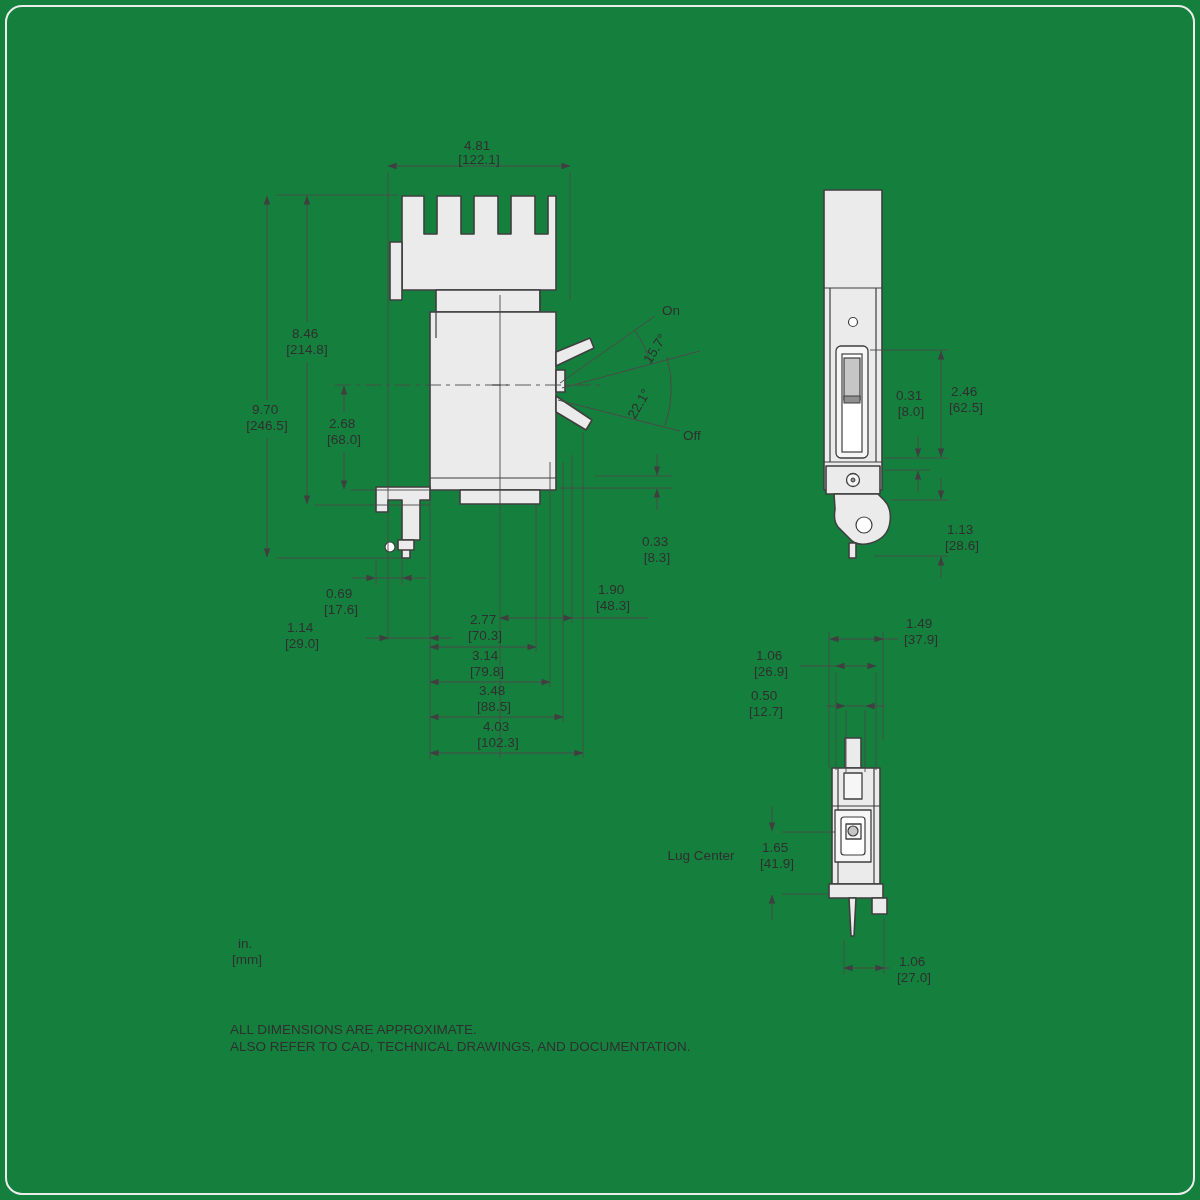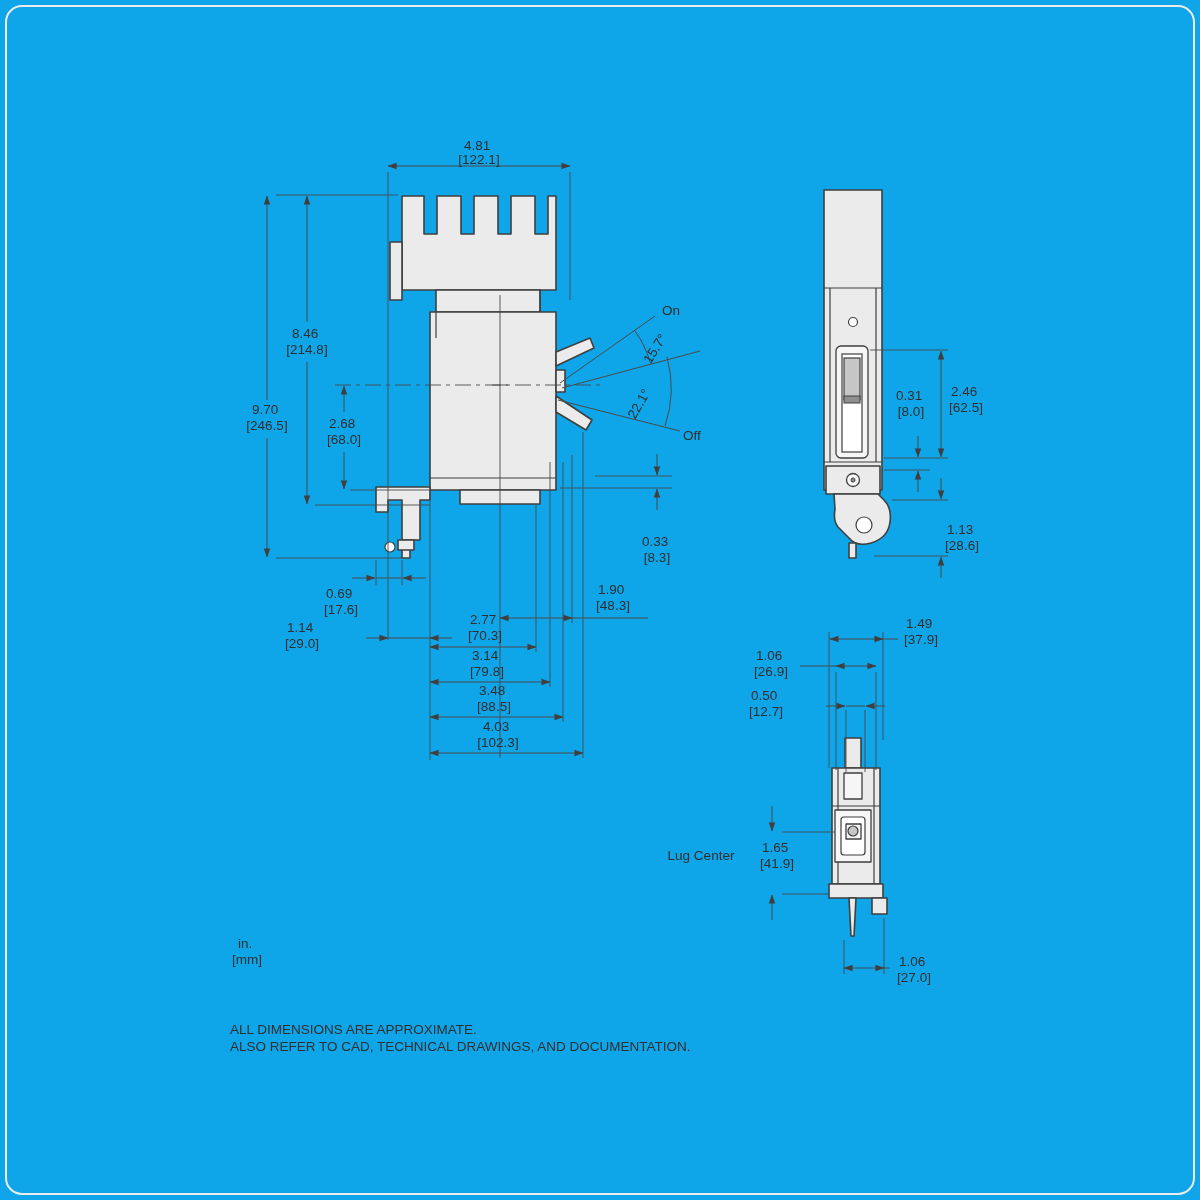--- a/index.html
+++ b/index.html
@@ -1,16 +1,16 @@
 <!DOCTYPE html>
 <html><head>
 <meta charset="utf-8">
 <style>
   html,body{margin:0;padding:0;background:#fff;}
-  .page{width:1200px;height:1200px;position:relative;background:#0ea5e9;overflow:hidden;}
+  .page{width:1200px;height:1200px;position:relative;background:#15803d;overflow:hidden;}
   svg{display:block;}
   text{font-family:"Liberation Sans","DejaVu Sans",sans-serif;font-size:13.5px;fill:#2f2f2f;}
   .dimtext{text-anchor:middle;}
   .lefttext{text-anchor:start;}
   .part{fill:#ebebeb;stroke:#3f3f3f;stroke-width:1.6;stroke-linejoin:round;}
   .part-light{fill:#f6f6f6;stroke:#3f3f3f;stroke-width:1.3;stroke-linejoin:round;}
   .part-white{fill:#ffffff;stroke:#3f3f3f;stroke-width:1.2;}
   .part-mid{fill:#c6c6c6;stroke:#3f3f3f;stroke-width:1.2;}
   .part-dark{fill:#8f8f8f;stroke:#3f3f3f;stroke-width:1;}
   .edge{fill:none;stroke:#3f3f3f;stroke-width:1.2;}

